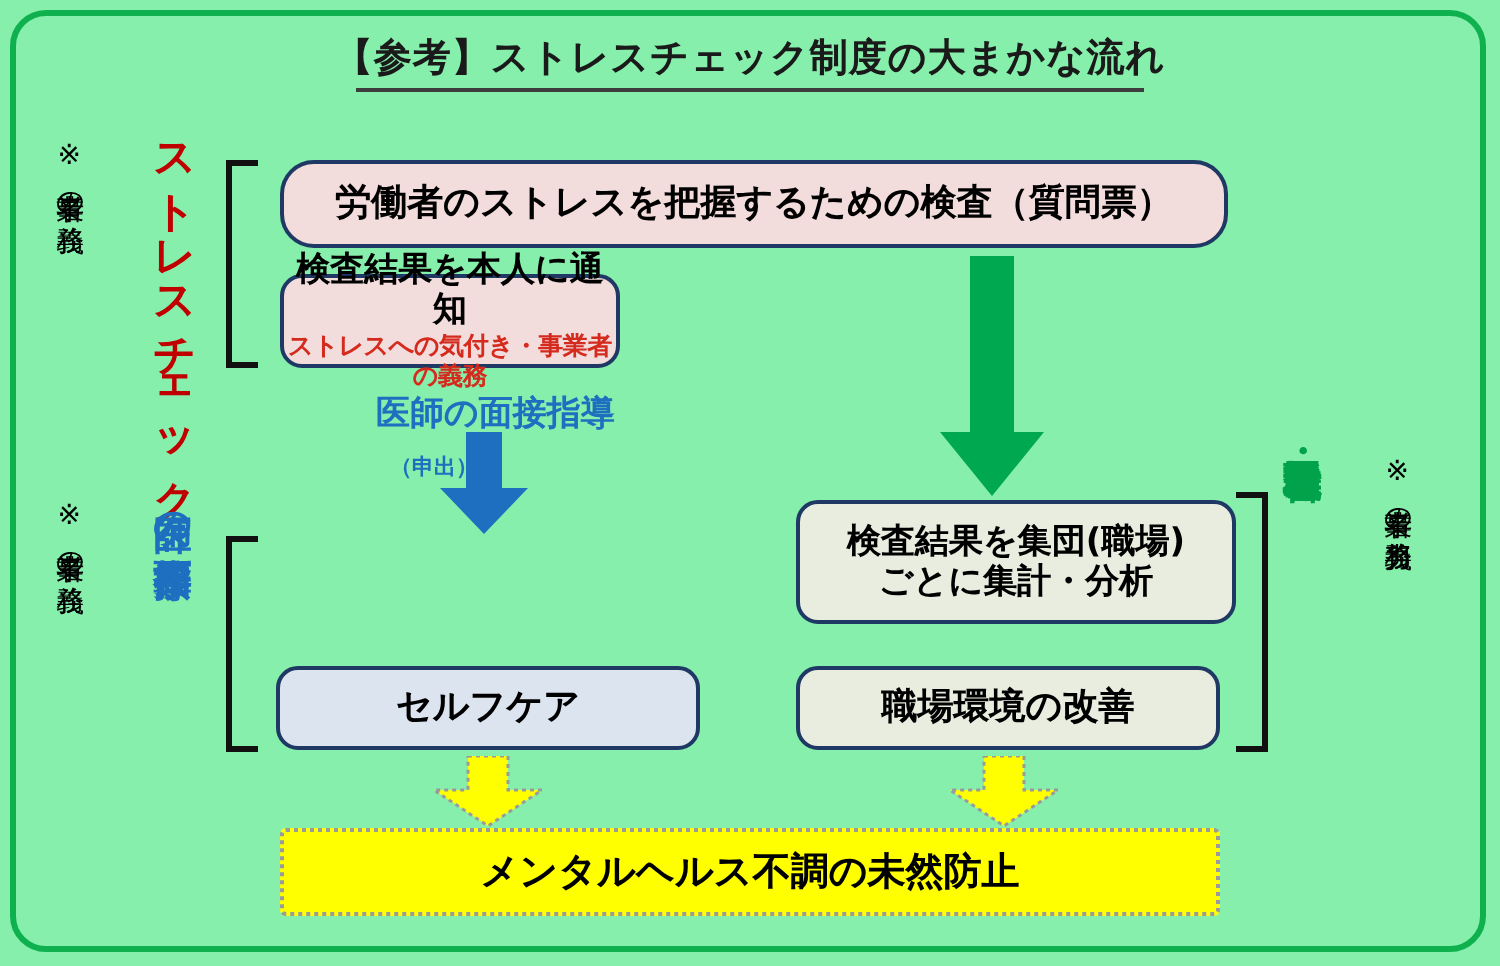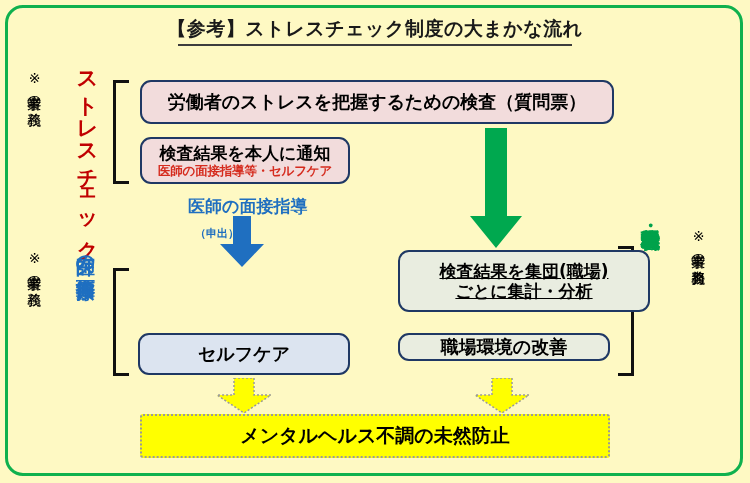--- a/index.html
+++ b/index.html
@@ -4,21 +4,21 @@
 <style>
   html, body {
     margin: 0;
     padding: 0;
     background: #ffffff;
   }
   #canvas {
     position: relative;
     width: 750px;
     height: 483px;
-    background: #fef9c3;
+    background: #86efac;
     font-family: "DejaVu Sans", "Liberation Sans", sans-serif;
     overflow: hidden;
   }
   
   .outer-frame {
     position: absolute;
     left: 5px;
     top: 5px;
     width: 738px;
     height: 471px;
@@ -153,27 +153,27 @@
   <div class="vlabel vlabel-blue" style="left:76px; top:243px;">医師の面接指導等</div>
 
   <div class="bracket bracket-left" style="left:113px; top:268px; width:16px; height:108px;"></div>
 
   <div class="bracket bracket-right" style="left:618px; top:246px; width:16px; height:130px;"></div>
 
   <div class="vlabel vlabel-green" style="left:641px; top:215px;">集団分析・職場環境改善</div>
 
   <div class="vlabel-note" style="left:690px; top:228px;">※事業者の努力義務</div>
 
-  <div class="box box-pink" style="left:140px; top:80px; width:474px; height:44px; font-size:18px;">
+  <div class="box box-pink" style="left:140px; top:80px; width:474px; height:44px; font-size:18px;border-radius:17px;">
     <span>労働者のストレスを把握するための検査（質問票）</span>
   </div>
 
-  <div class="box box-pink" style="left:140px; top:137px; width:210px; height:47px; font-size:17px;">
+  <div class="box box-pink" style="left:140px; top:137px; width:170px; height:47px; font-size:17px;">
     <span>検査結果を本人に通知</span>
-    <span class="sub">医師の面接指導等・セルフケア</span>
+    <span class="sub">ストレスへの気付き・事業者の義務</span>
   </div>
 
   <div class="arrow" style="left:468px; top:128px;">
     <svg width="56" height="122" viewBox="0 0 56 122">
       <polygon points="17,0 39,0 39,88 54,88 28,120 2,88 17,88" fill="#00A84F"></polygon>
     </svg>
   </div>
 
   <div class="inline-label lbl-blue" style="left:188px; top:195px; font-size:17px;">医師の面接指導</div>
 
@@ -183,26 +183,26 @@
     <svg width="48" height="52" viewBox="0 0 48 52">
       <polygon points="15,0 33,0 33,28 46,28 24,51 2,28 15,28" fill="#1F6FC0"></polygon>
     </svg>
   </div>
 
 
   <div class="box box-blue" style="left:138px; top:333px; width:212px; height:42px; font-size:18px;">
     <span>セルフケア</span>
   </div>
 
-  <div class="box box-green" style="left:398px; top:250px; width:252px; height:62px; font-size:17px;text-decoration:underline;">
+  <div class="box box-green" style="left:398px; top:250px; width:220px; height:62px; font-size:17px;">
     <span>検査結果を集団(職場)</span>
     <span>ごとに集計・分析</span>
   </div>
 
-  <div class="box box-green" style="left:398px; top:333px; width:212px; height:28px; font-size:18px;">
+  <div class="box box-green" style="left:398px; top:333px; width:212px; height:42px; font-size:18px;">
     <span>職場環境の改善</span>
   </div>
 
   <div class="arrow" style="left:214px; top:378px;">
     <svg width="60" height="36" viewBox="0 0 60 36">
       <polygon points="20,0 40,0 40,17 57,17 30,35 3,17 20,17" fill="#FFFF00" stroke="#9a9a9a" stroke-width="1.5" stroke-dasharray="2,2"></polygon>
     </svg>
   </div>
 
   <div class="arrow" style="left:472px; top:378px;">

